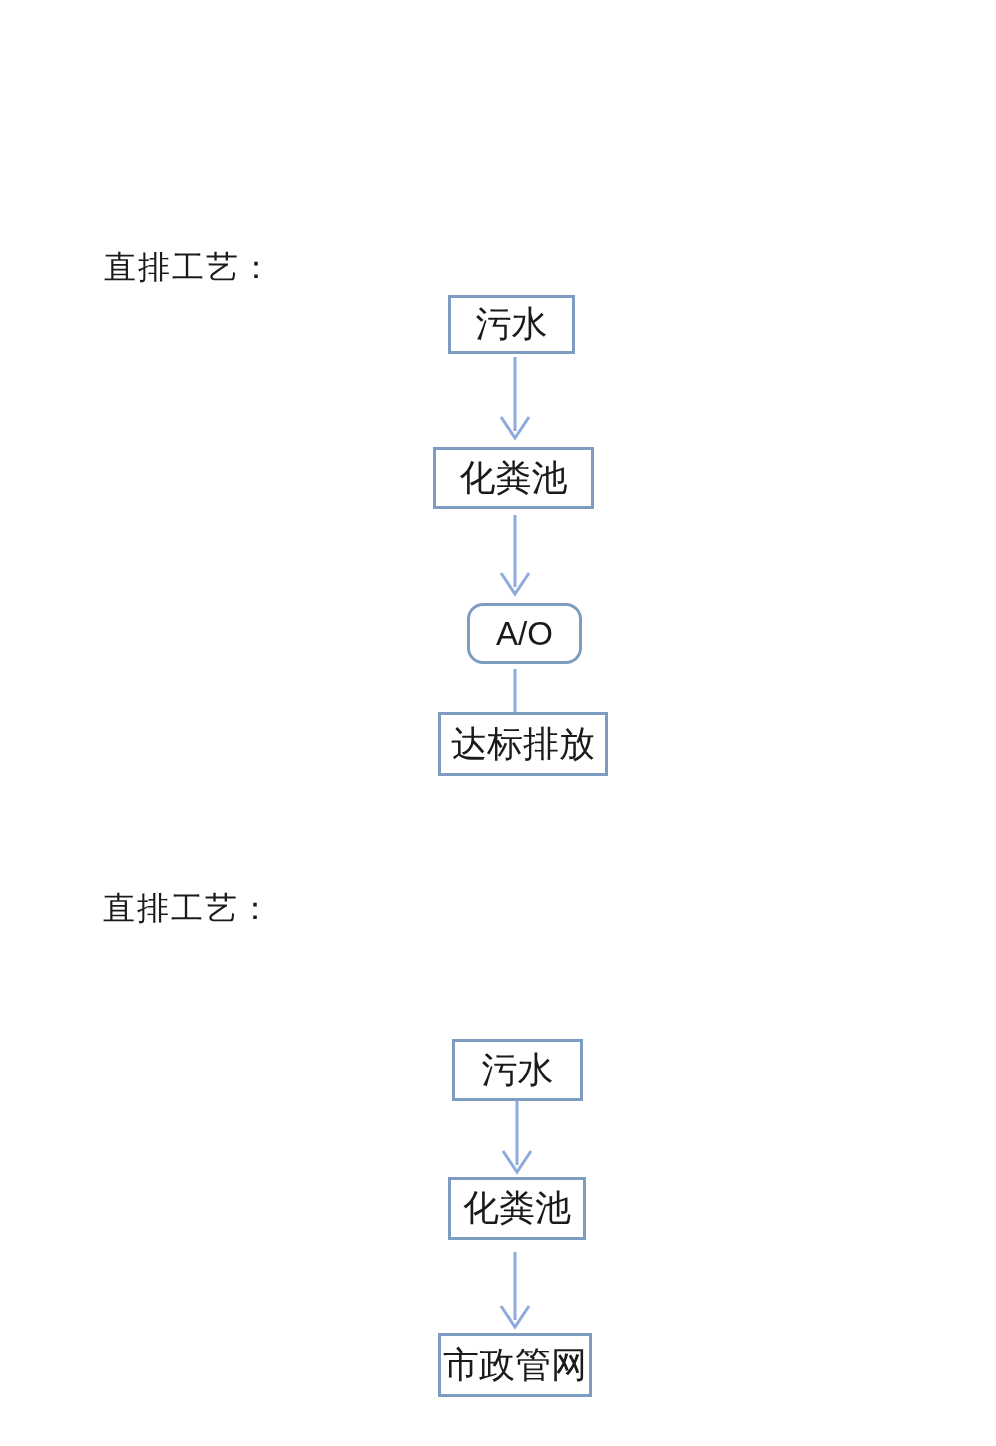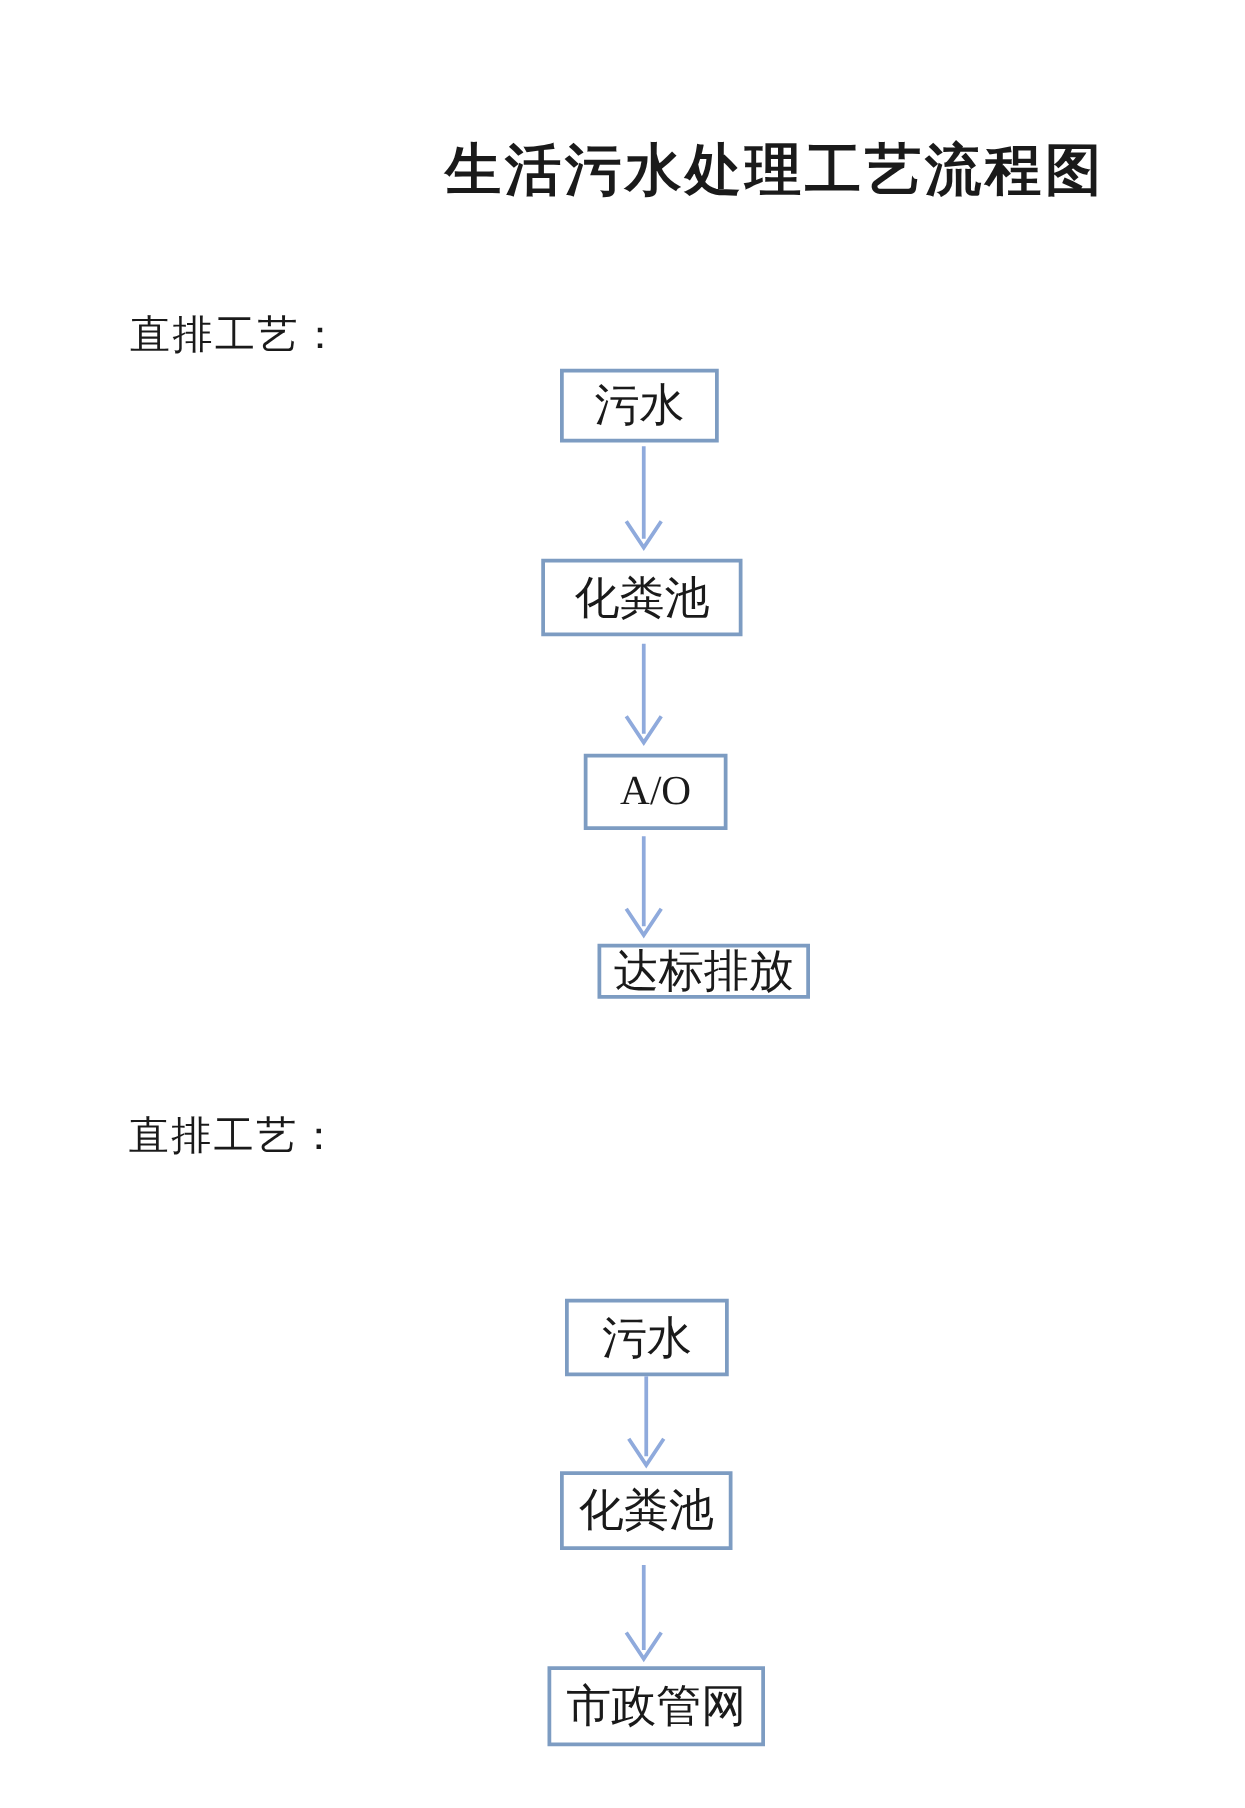--- a/index.html
+++ b/index.html
@@ -44,36 +44,36 @@
     border: 3px solid var(--box-border, #7D9CC2);
     background: var(--page-background, #FFFFFF);
     display: flex;
     align-items: center;
     justify-content: center;
     font-size: 36px;
     color: var(--text-color, #1A1A1A);
     white-space: nowrap;
   }
   .flow-node.latin {
-    font-family: Liberation Serif, serif;
+    font-family: Liberation Sans, sans-serif;
     font-size: 33px;
+    border-radius: 16px;
   }
   .arrow { position: absolute; overflow: visible; }
   .arrow line, .arrow path {
     stroke: var(--arrow-stroke, #8FAADC);
     stroke-width: 3;
     fill: none;
   }
 </style>
 </head>
 <body>
 
 <div class="page">
 
-  <div class="doc-title">生活污水处理工艺流程图</div>
 
   <div class="section-label s1">直排工艺：</div>
 
   <div class="flow-node" style="left:448px; top:295px; width:127px; height:59px;">污水</div>
 
   <svg class="arrow" style="left:497px; top:357px;" width="36" height="84" viewBox="0 0 36 84">
     <line x1="18" y1="0" x2="18" y2="74"></line>
     <path d="M4 60 L18 81 L32 60"></path>
   </svg>
 
@@ -84,33 +84,33 @@
     <path d="M4 58 L18 79 L32 58"></path>
   </svg>
 
   <div class="flow-node latin" style="left:467px; top:603px; width:115px; height:61px;">A/O</div>
 
   <svg class="arrow" style="left:497px; top:669px;" width="36" height="82" viewBox="0 0 36 82">
     <line x1="18" y1="0" x2="18" y2="72"></line>
     <path d="M4 58 L18 79 L32 58"></path>
   </svg>
 
-  <div class="flow-node" style="left:438px; top:755px; width:170px; height:44px;margin-left:40px;">达标排放</div>
+  <div class="flow-node" style="left:438px; top:712px; width:170px; height:64px;">达标排放</div>
 
   <div class="section-label s2">直排工艺：</div>
 
   <div class="flow-node" style="left:452px; top:1039px; width:131px; height:62px;">污水</div>
 
   <svg class="arrow" style="left:499px; top:1101px;" width="36" height="74" viewBox="0 0 36 74">
     <line x1="18" y1="0" x2="18" y2="64"></line>
     <path d="M4 50 L18 71 L32 50"></path>
   </svg>
 
   <div class="flow-node" style="left:448px; top:1177px; width:138px; height:63px;">化粪池</div>
 
   <svg class="arrow" style="left:497px; top:1252px;" width="36" height="78" viewBox="0 0 36 78">
     <line x1="18" y1="0" x2="18" y2="68"></line>
     <path d="M4 54 L18 75 L32 54"></path>
   </svg>
 
-  <div class="flow-node" style="left:438px; top:1333px; width:174px; height:64px;">市政管网</div>
+  <div class="flow-node" style="left:438px; top:1333px; width:154px; height:64px;">市政管网</div>
 
 </div>
 
 </body></html>

